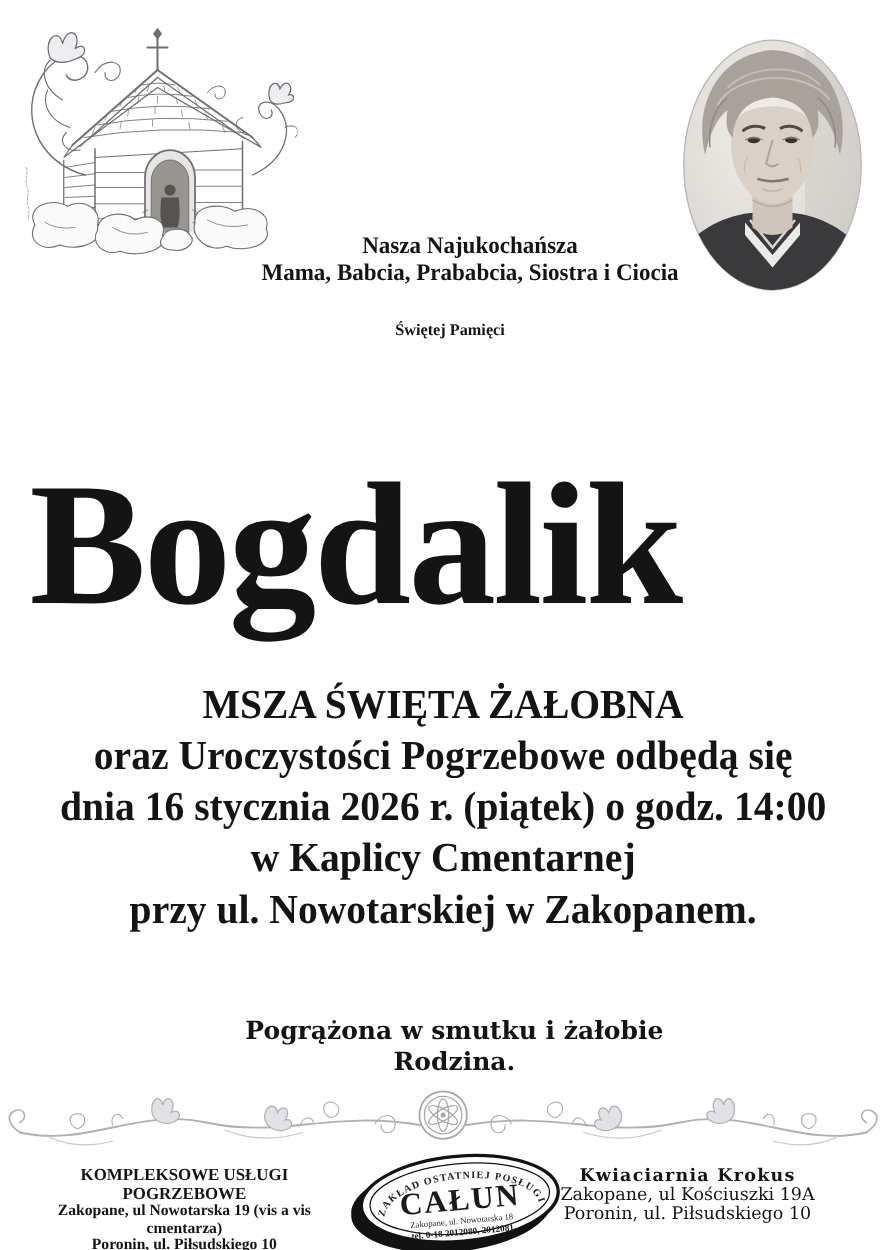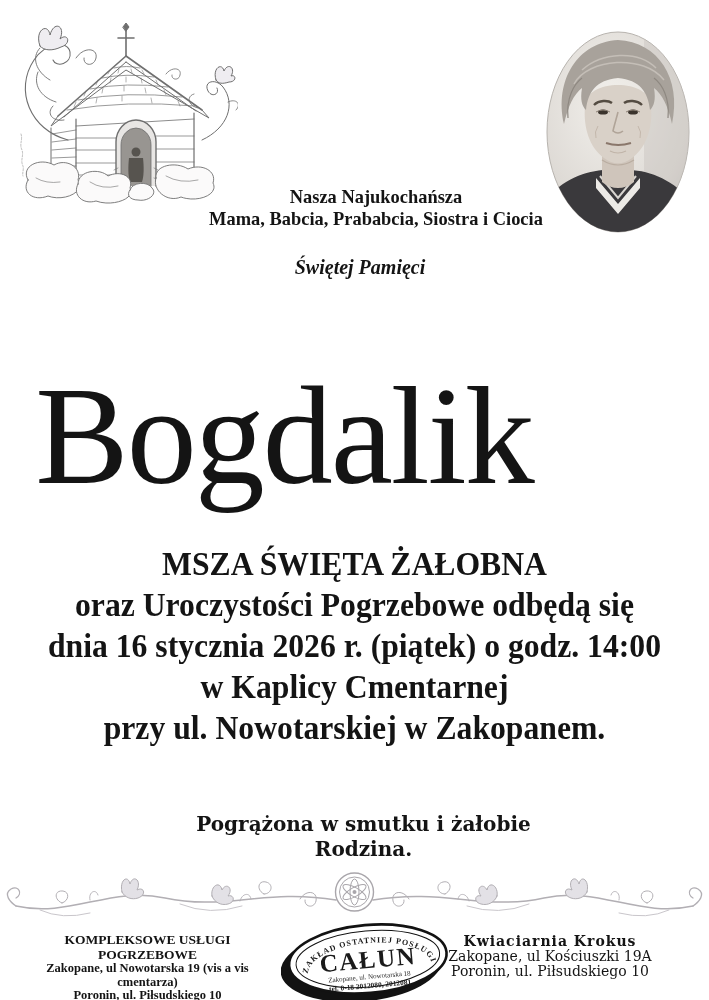--- a/index.html
+++ b/index.html
@@ -6,23 +6,23 @@
   .page{
     position:relative;width:709px;height:1000px;margin:0 auto;
     background:#ffffff;overflow:hidden;
     font-family:"Liberation Serif",serif;color:#141414;
   }
   .abs{position:absolute;}
   .ctr{text-align:center;}
 
   .notice{left:243px;top:46px;width:268px;font-weight:bold;font-size:16px;line-height:20.5px;}
   .dedication{left:196px;top:186px;width:360px;font-weight:bold;font-size:19px;line-height:22px;transform:scaleX(.97);transform-origin:center;}
-  .memory{left:11px;top:256px;width:698px;font-weight:bold;font-size:20px;font-style:italic;}
+  .memory{left:11px;top:256px;width:698px;font-weight:bold;font-size:13px;}
   .firstname{left:0;top:279px;width:709px;font-weight:bold;font-size:104px;line-height:1;letter-spacing:-1px;}
-  .lastname{left:0;top:366px;width:568px;font-weight:normal;font-size:140px;line-height:1;letter-spacing:-2px;}
+  .lastname{left:0;top:366px;width:568px;font-weight:bold;font-size:140px;line-height:1;letter-spacing:-2px;}
   .ceremony{left:0;top:544px;width:709px;font-weight:bold;font-size:33px;line-height:41px;transform:scaleX(.96);transform-origin:center;}
   .mourning{left:9px;top:812px;width:709px;font-weight:bold;font-size:20px;line-height:25px;font-family:"DejaVu Serif",serif;}
 
   .f-left{left:15px;top:932px;width:265px;font-weight:bold;}
   .f-left .t1{font-size:13.5px;line-height:15px;}
   .f-left .t2{font-size:12.5px;line-height:13.5px;}
   .f-right{left:428px;top:933px;width:244px;font-family:"DejaVu Serif",serif;}
   .f-right .t1{font-size:14px;font-weight:bold;letter-spacing:1px;line-height:16px;}
   .f-right .t2{font-size:14px;line-height:15px;}
 

